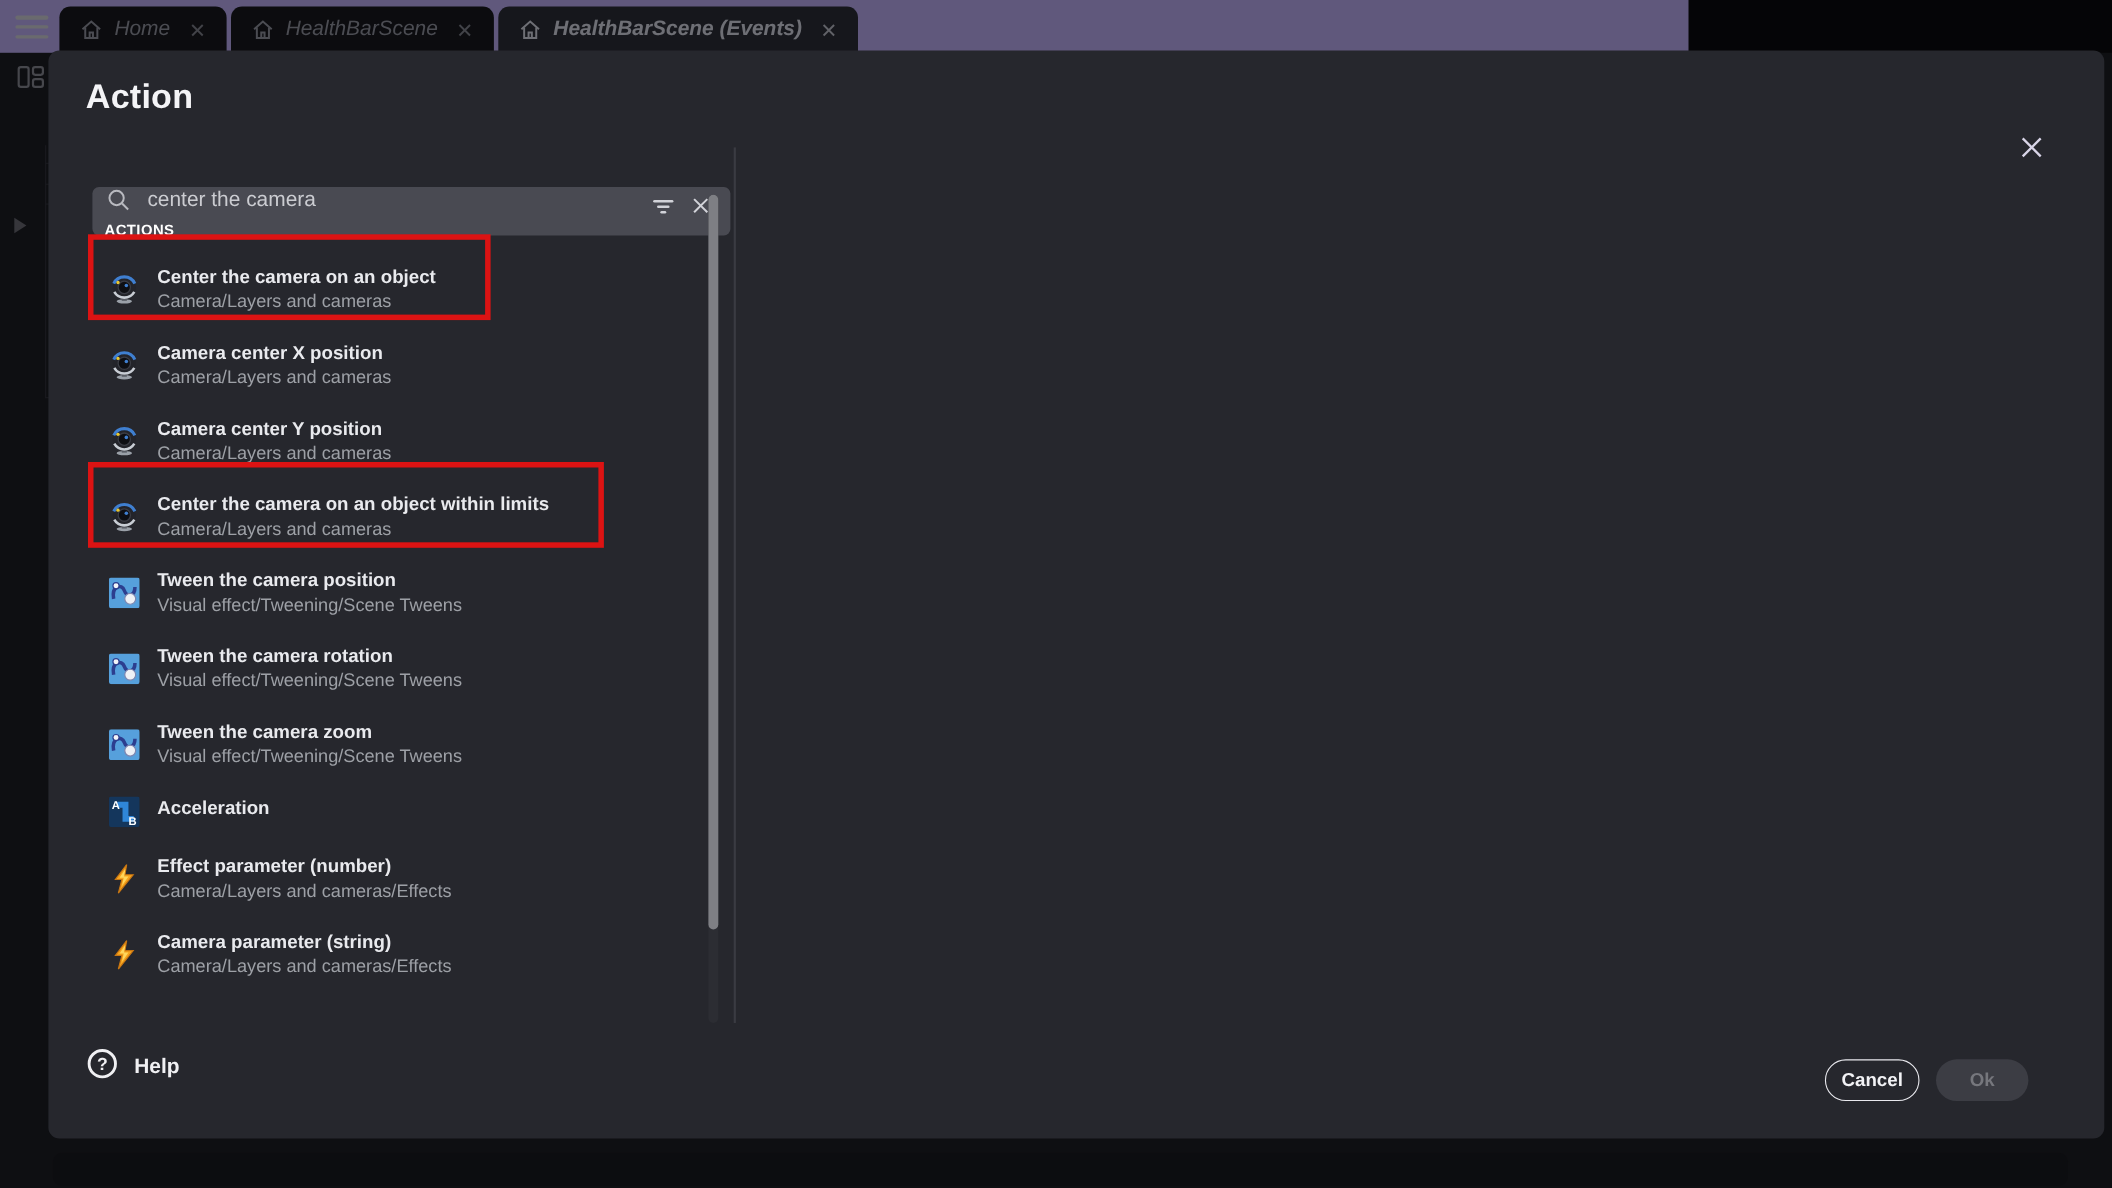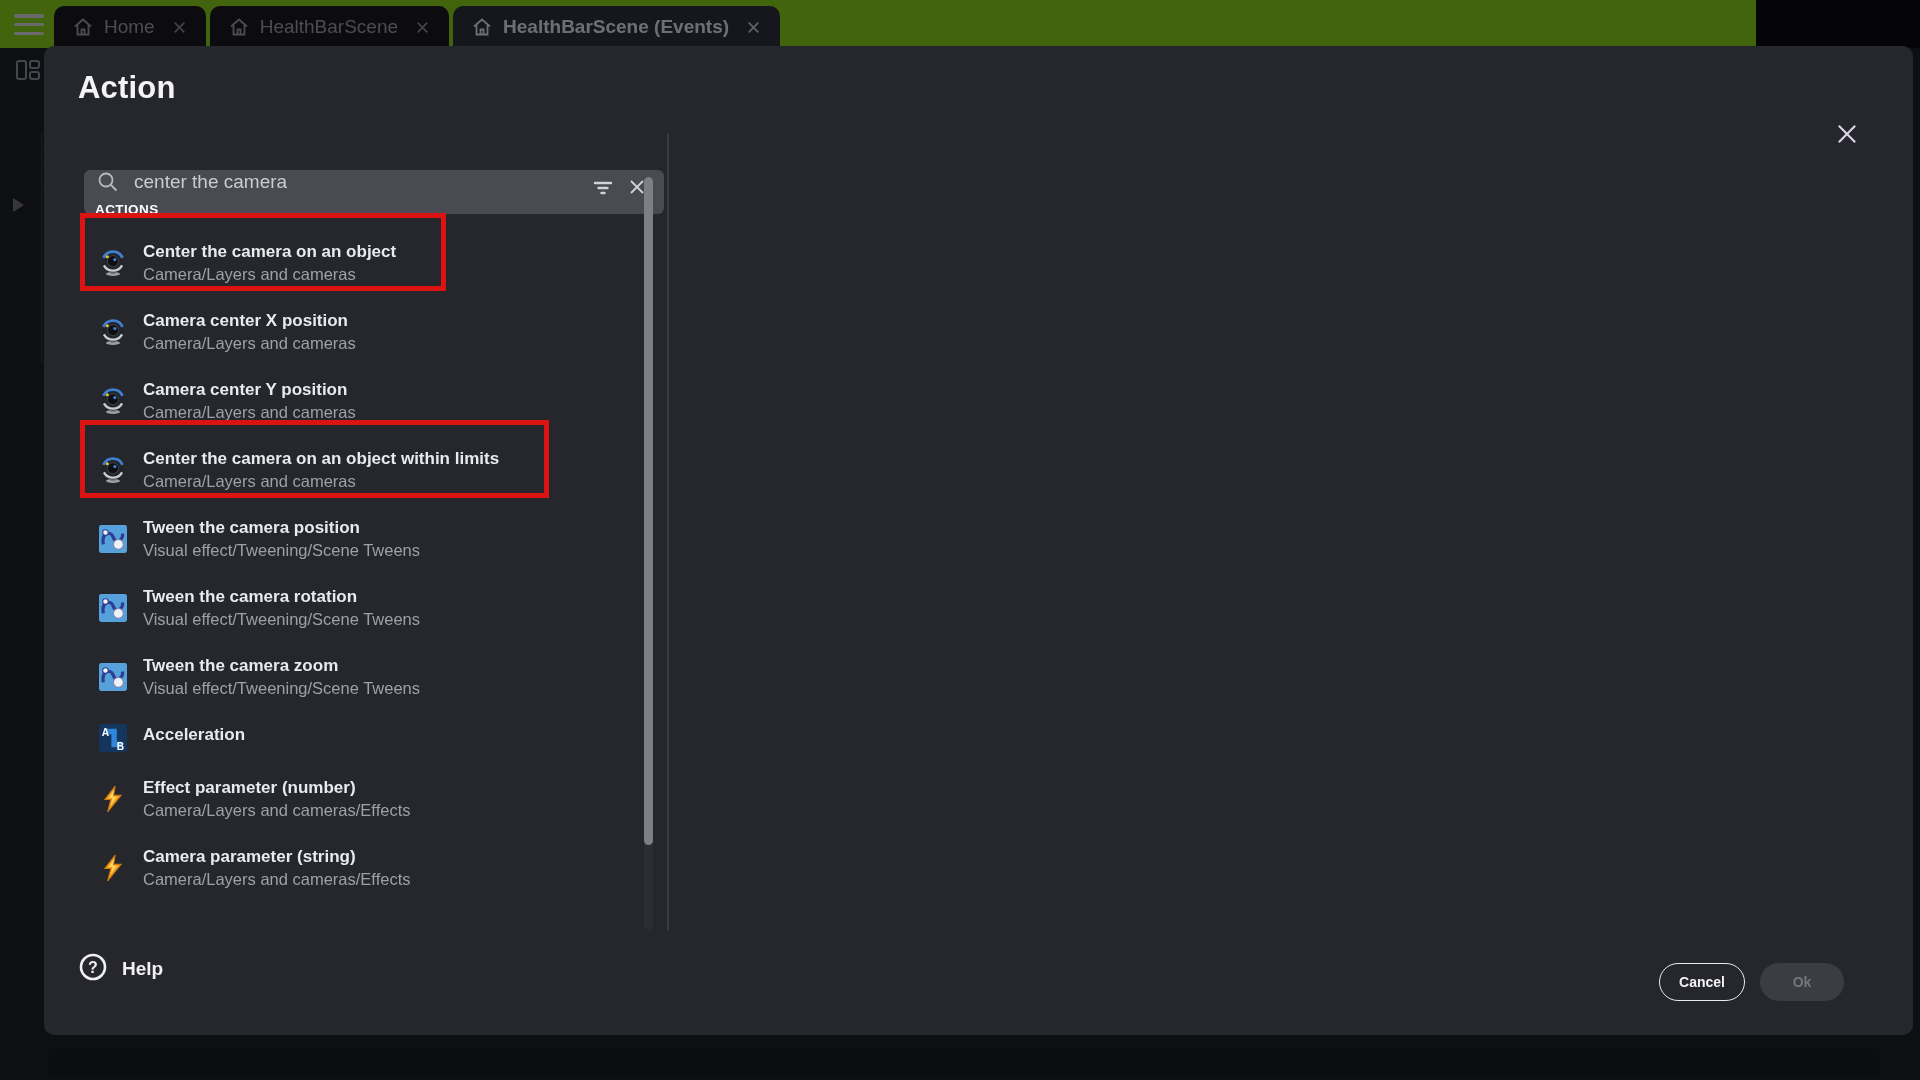--- a/index.html
+++ b/index.html
@@ -1,20 +1,20 @@
 <!DOCTYPE html>
 <html><head>
 <meta charset="utf-8">
 <style>
   html,body{margin:0;padding:0;background:#08080a;}
   body{width:1920px;height:1080px;position:relative;overflow:hidden;
        font-family:"Liberation Sans","DejaVu Sans",sans-serif;-webkit-font-smoothing:antialiased;}
 
   
-  .topbar{position:absolute;left:0;top:0;width:1756px;height:48px;background:#84cc16;z-index:1;}
+  .topbar{position:absolute;left:0;top:0;width:1535px;height:48px;background:#c4b5fd;z-index:1;font-style:italic;}
   .hamburger{position:absolute;left:14px;top:14px;width:30px;height:21px;display:flex;flex-direction:column;justify-content:space-between;cursor:pointer;}
   .hamburger span{display:block;height:3.5px;border-radius:2px;background:#d9dae0;}
   .tabs{position:absolute;left:54px;top:6px;height:42px;display:flex;gap:4px;}
   .tab{height:42px;display:flex;align-items:center;gap:10px;padding:0 18px;border-radius:10px 10px 0 0;
        background:#15161b;color:#9a9ca6;font-size:19px;cursor:pointer;white-space:nowrap;}
   .tab.active{background:#2a2c35;color:#e2e4ee;font-weight:700;}
   .tab .ticon{display:flex;align-items:center;}
   .tab .tclose{display:flex;align-items:center;margin-left:6px;opacity:.85;cursor:pointer;}
 
   
@@ -59,21 +59,21 @@
   .annotation{position:absolute;top:-27px;left:2px;right:-50px;height:68px;border:5px solid #dc1313;pointer-events:none;}
 
   .vp-divider{position:absolute;left:623px;top:88px;width:2px;height:796px;background:#3a3b42;}
   .scroll-track{position:absolute;left:600px;top:131px;width:9px;height:753px;background:#2c2d33;border-radius:5px;}
   .scroll-thumb{position:absolute;left:600px;top:131px;width:9px;height:668px;background:#7e7f84;border-radius:5px;cursor:pointer;}
 
   
   .help{position:absolute;left:34px;top:906px;display:flex;align-items:center;gap:14px;cursor:pointer;color:#f0f0f3;}
   .help .hlabel{font-size:19px;font-weight:700;}
   .btn{position:absolute;top:917px;height:38px;border-radius:19px;display:flex;align-items:center;justify-content:center;
-       font-size:14px;font-weight:700;box-sizing:border-box;cursor:pointer;}
+       font-size:17px;font-weight:700;box-sizing:border-box;cursor:pointer;}
   .btn-cancel{left:1615px;width:86px;border:1.5px solid #e9e9ee;color:#f2f2f5;background:transparent;}
   .btn-ok{left:1716px;width:84px;background:#3c3d44;color:#76777d;}
 </style>
 </head>
 <body>
 
 <div class="workspace">
   <span class="frag-panel-icon">
     <svg width="28" height="28" viewBox="0 0 28 28" fill="none" stroke="#8e9099" stroke-width="2">
       <rect x="3" y="5" width="9" height="18" rx="2"></rect>

